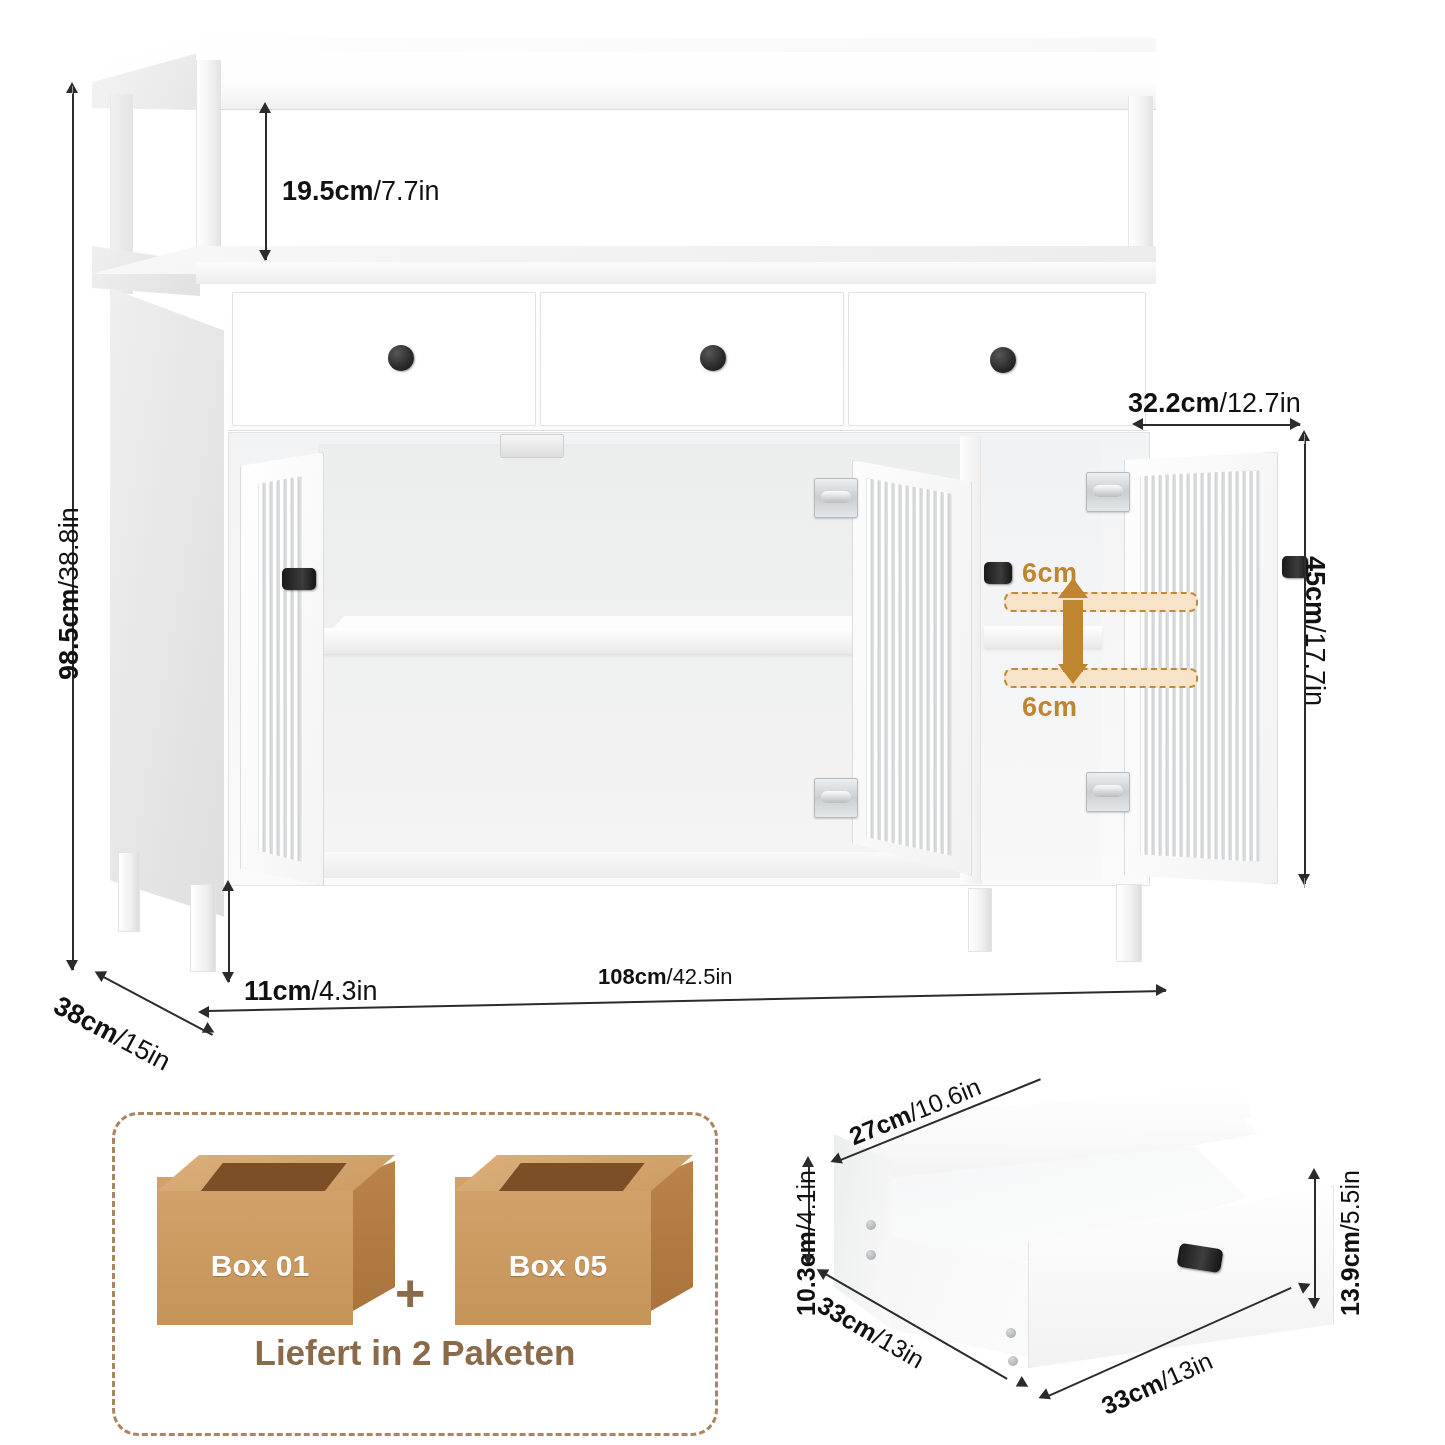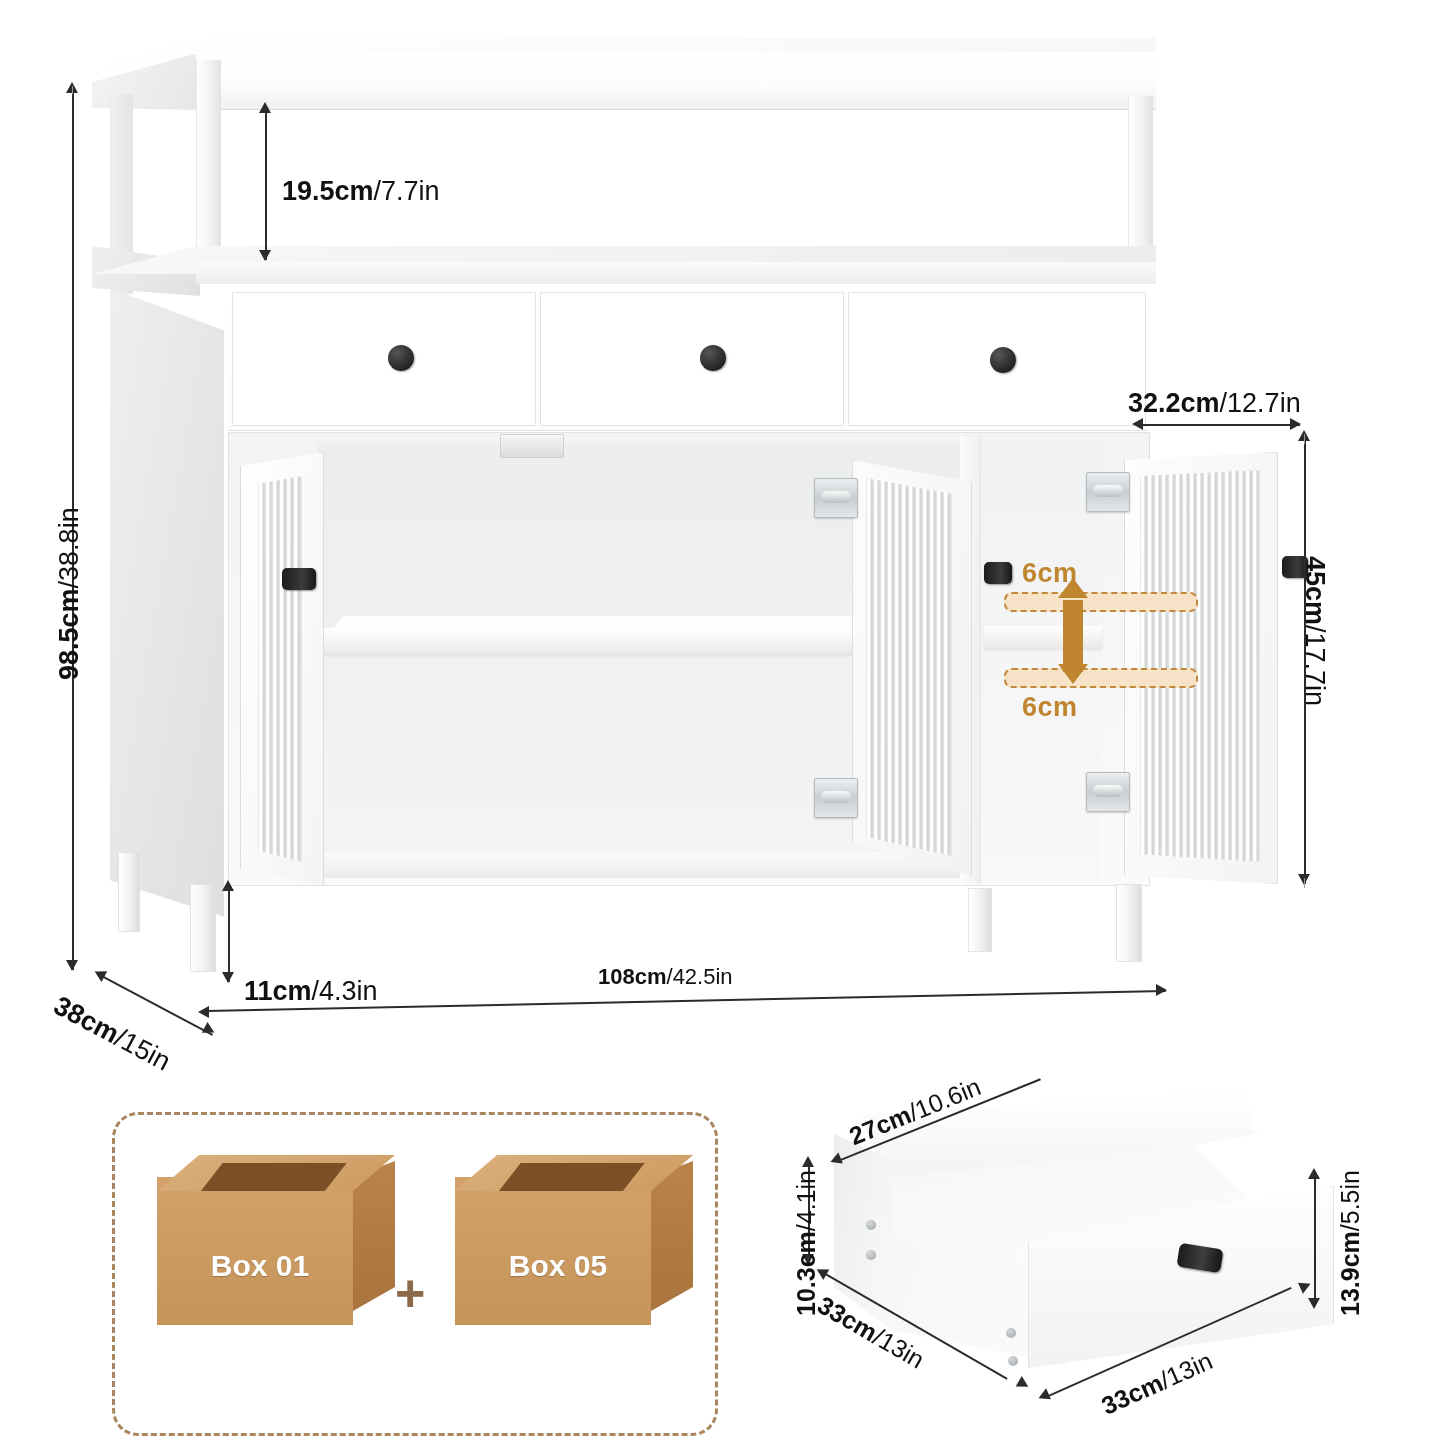--- a/index.html
+++ b/index.html
@@ -357,20 +357,21 @@
 
     <div class="carton" id="carton-2">
       <div class="front"></div>
       <div class="side"></div>
       <div class="lid">
         <div class="tape"></div>
       </div>
       <div class="cap">Box 05</div>
     </div>
 
+    <div id="package-caption">Liefert in 2 Paketen</div>
   </div>
 
   <div id="drawer-detail">
 
     <div class="dw" id="dw-back-outer"></div>
     <div class="dw" id="dw-back-wall"></div>
     <div class="dw" id="dw-inner-bottom"></div>
     <div class="dw" id="dw-left-wall"></div>
     <div class="dw" id="dw-front-inner"></div>
     <div class="dw" id="dw-front-panel"></div>

